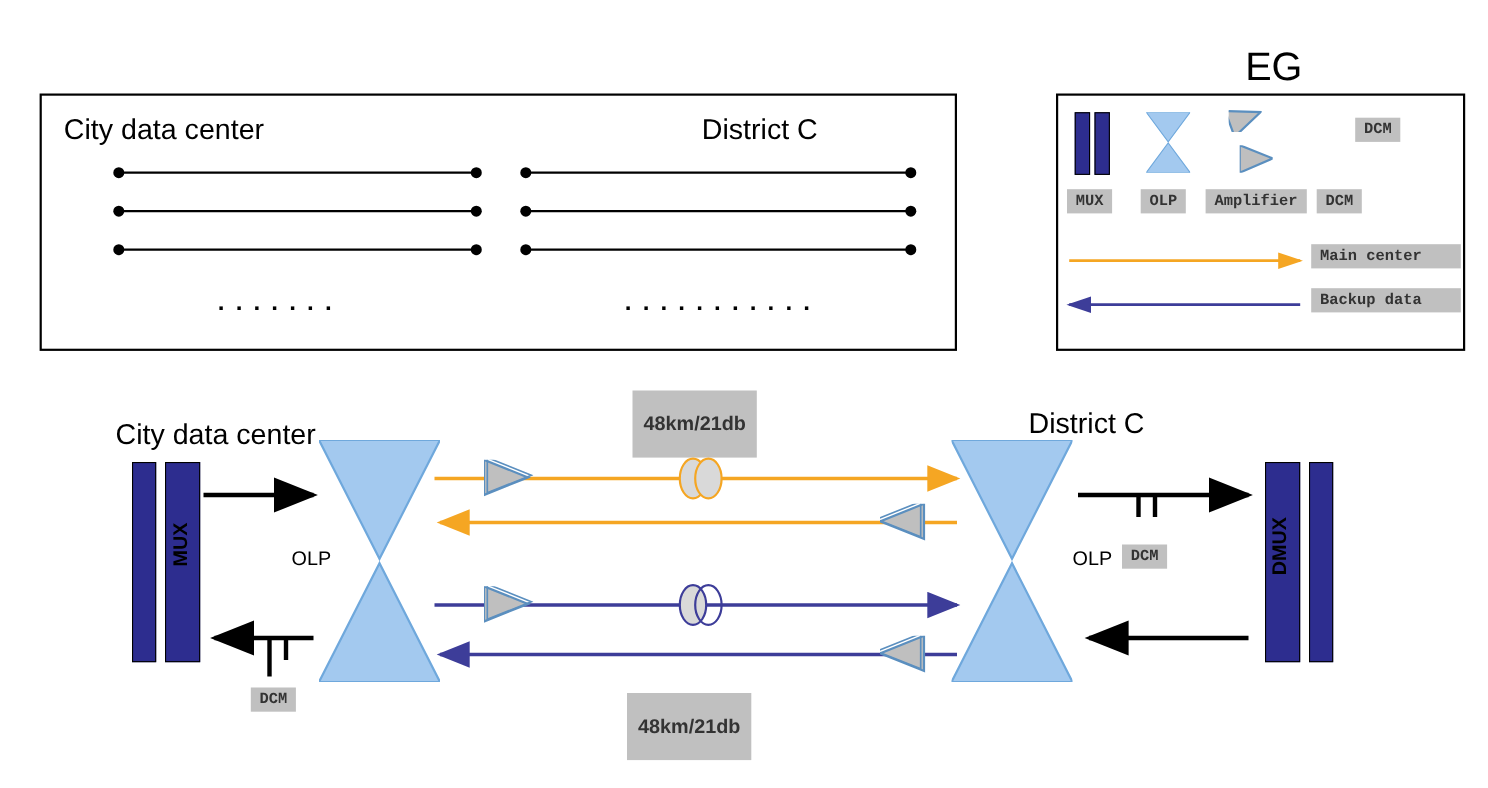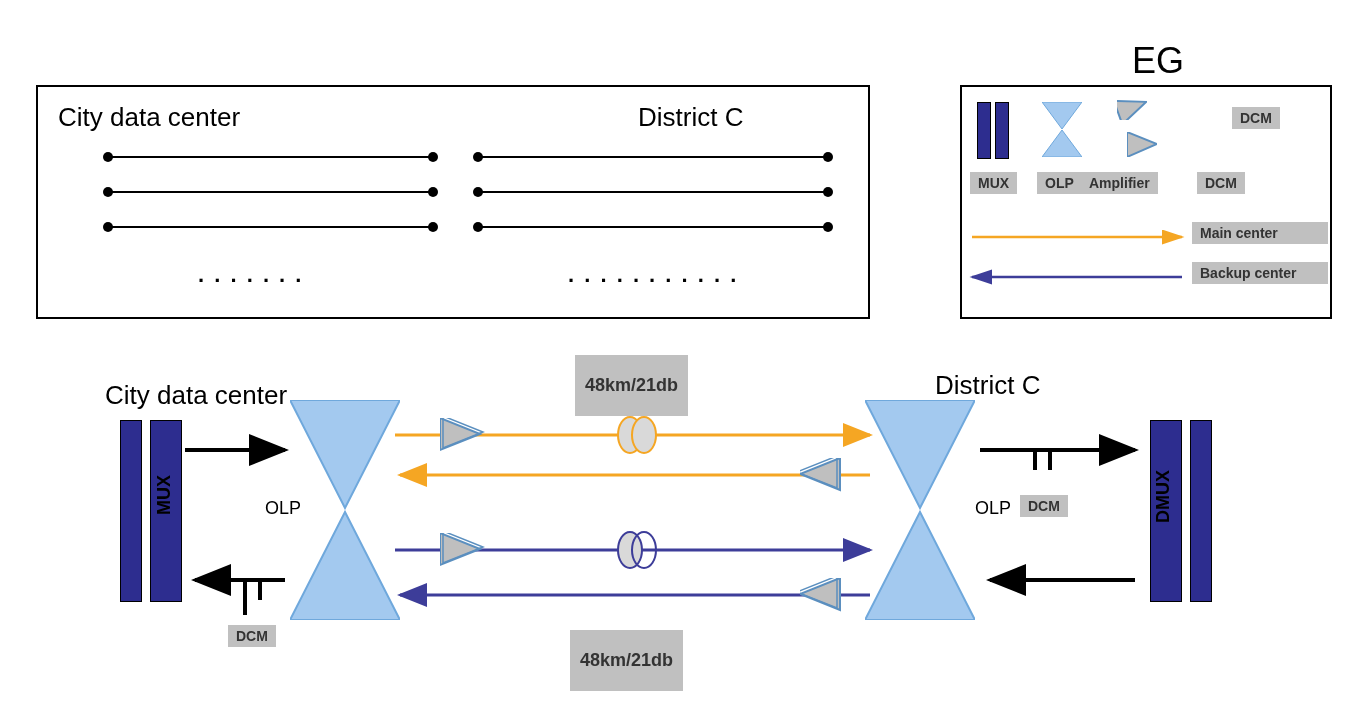--- a/index.html
+++ b/index.html
@@ -14,21 +14,21 @@
   .abs { position: absolute; }
   .box-border { border: 2px solid #000; background: #fff; }
   .gray-label {
     background: #c0c0c0;
     padding: 20px 10px;
     font-size: 18px;
     font-weight: bold;
     color: #333;
     display: inline-block;
   }
-  .gray-label.small { font-size: 14px; padding: 3px 8px; }
+  .gray-label.small { font-size: 14px; padding: 3px 8px; font-family: Liberation Mono, monospace; }
   .bold-label { font-weight: normal; font-size: 26px; }
   .mux-rect {
     background: #2d2d8f;
     border: 1px solid #000;
   }
   .vtext {
     writing-mode: vertical-rl;
     transform: rotate(180deg);
     font-weight: bold;
     font-size: 18px;
@@ -91,42 +91,42 @@
     <polygon points="0,0 30,12 0,25" fill="#bfbfbf" stroke="#5b8fbf" stroke-width="2" transform="rotate(-20 15 12)"></polygon>
   </svg>
   <svg class="abs" style="left:165px; top:45px;" width="30" height="25">
     <polygon points="0,0 30,12 0,25" fill="#bfbfbf" stroke="#5b8fbf" stroke-width="2"></polygon>
   </svg>
 
   <div class="abs gray-label small" style="left:270px; top:20px;">DCM</div>
 
   <div class="abs gray-label small" style="left:8px; top:85px;">MUX</div>
   <div class="abs gray-label small" style="left:75px; top:85px;">OLP</div>
-  <div class="abs gray-label small" style="left:119px; top:85px;">Amplifier</div>
+  <div class="abs gray-label small" style="left:134px; top:85px;">Amplifier</div>
   <div class="abs gray-label small" style="left:235px; top:85px;">DCM</div>
 
   <svg class="abs" style="left:0px; top:140px;" width="230" height="20">
     <defs>
         <marker id="ar-or" markerWidth="10" markerHeight="10" refX="8" refY="3" orient="auto">
           <path d="M0,0 L9,3 L0,6 Z" fill="#f5a623"></path>
         </marker>
       </defs>
     <line x1="10" y1="10" x2="220" y2="10" stroke="#f5a623" stroke-width="2.5" marker-end="url(#ar-or)"></line>
   </svg>
   <div class="abs gray-label small" style="left:230px; top:135px; width:120px;">Main center</div>
 
   <svg class="abs" style="left:0px; top:180px;" width="230" height="20">
     <defs>
         <marker id="ar-bl" markerWidth="10" markerHeight="10" refX="8" refY="3" orient="auto">
           <path d="M0,0 L9,3 L0,6 Z" fill="#3d3d99"></path>
         </marker>
       </defs>
     <line x1="220" y1="10" x2="10" y2="10" stroke="#3d3d99" stroke-width="2.5" marker-end="url(#ar-bl)"></line>
   </svg>
-  <div class="abs gray-label small" style="left:230px; top:175px; width:120px;">Backup center</div>
+  <div class="abs gray-label small" style="left:230px; top:175px; width:120px;">Backup data</div>
 </div>
 
 <div class="abs bold-label" style="left:105px; top:380px;">City data center</div>
 <div class="abs bold-label" style="left:935px; top:370px;">District C</div>
 <div class="abs gray-label" style="left:575px; top:355px;">48km/21db</div>
 <div class="abs gray-label" style="left:570px; top:630px;">48km/21db</div>
 
 <div class="abs mux-rect" style="left:120px; top:420px; width:20px; height:180px;"></div>
 <div class="abs mux-rect" style="left:150px; top:420px; width:30px; height:180px;"></div>
 <div class="abs vtext" style="left:154px; top:475px; color:#000;">MUX</div>

